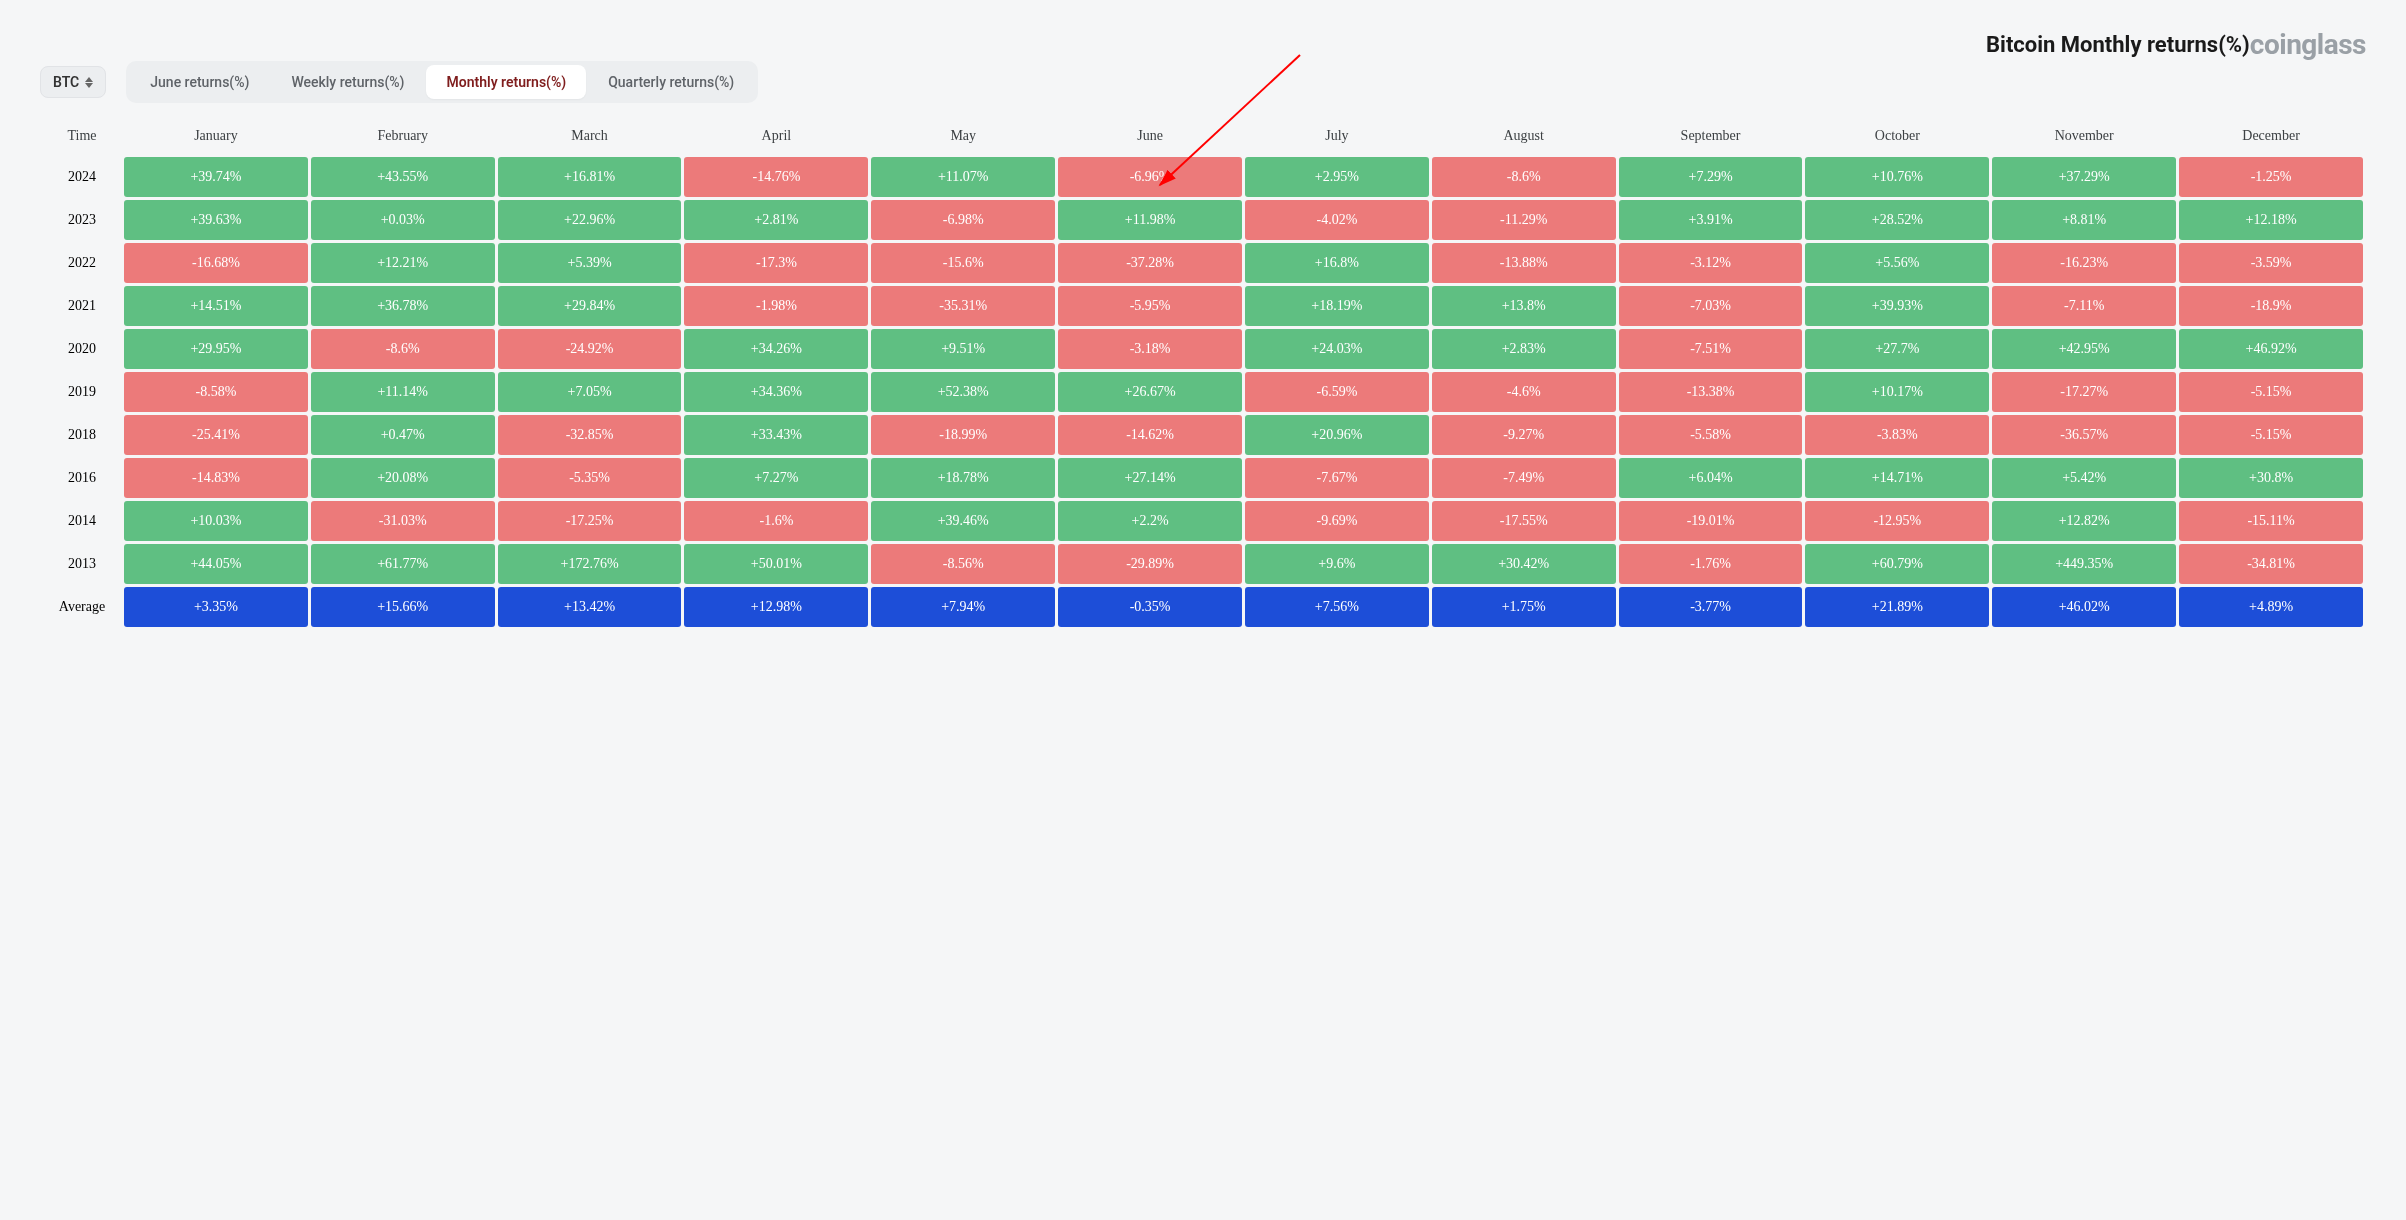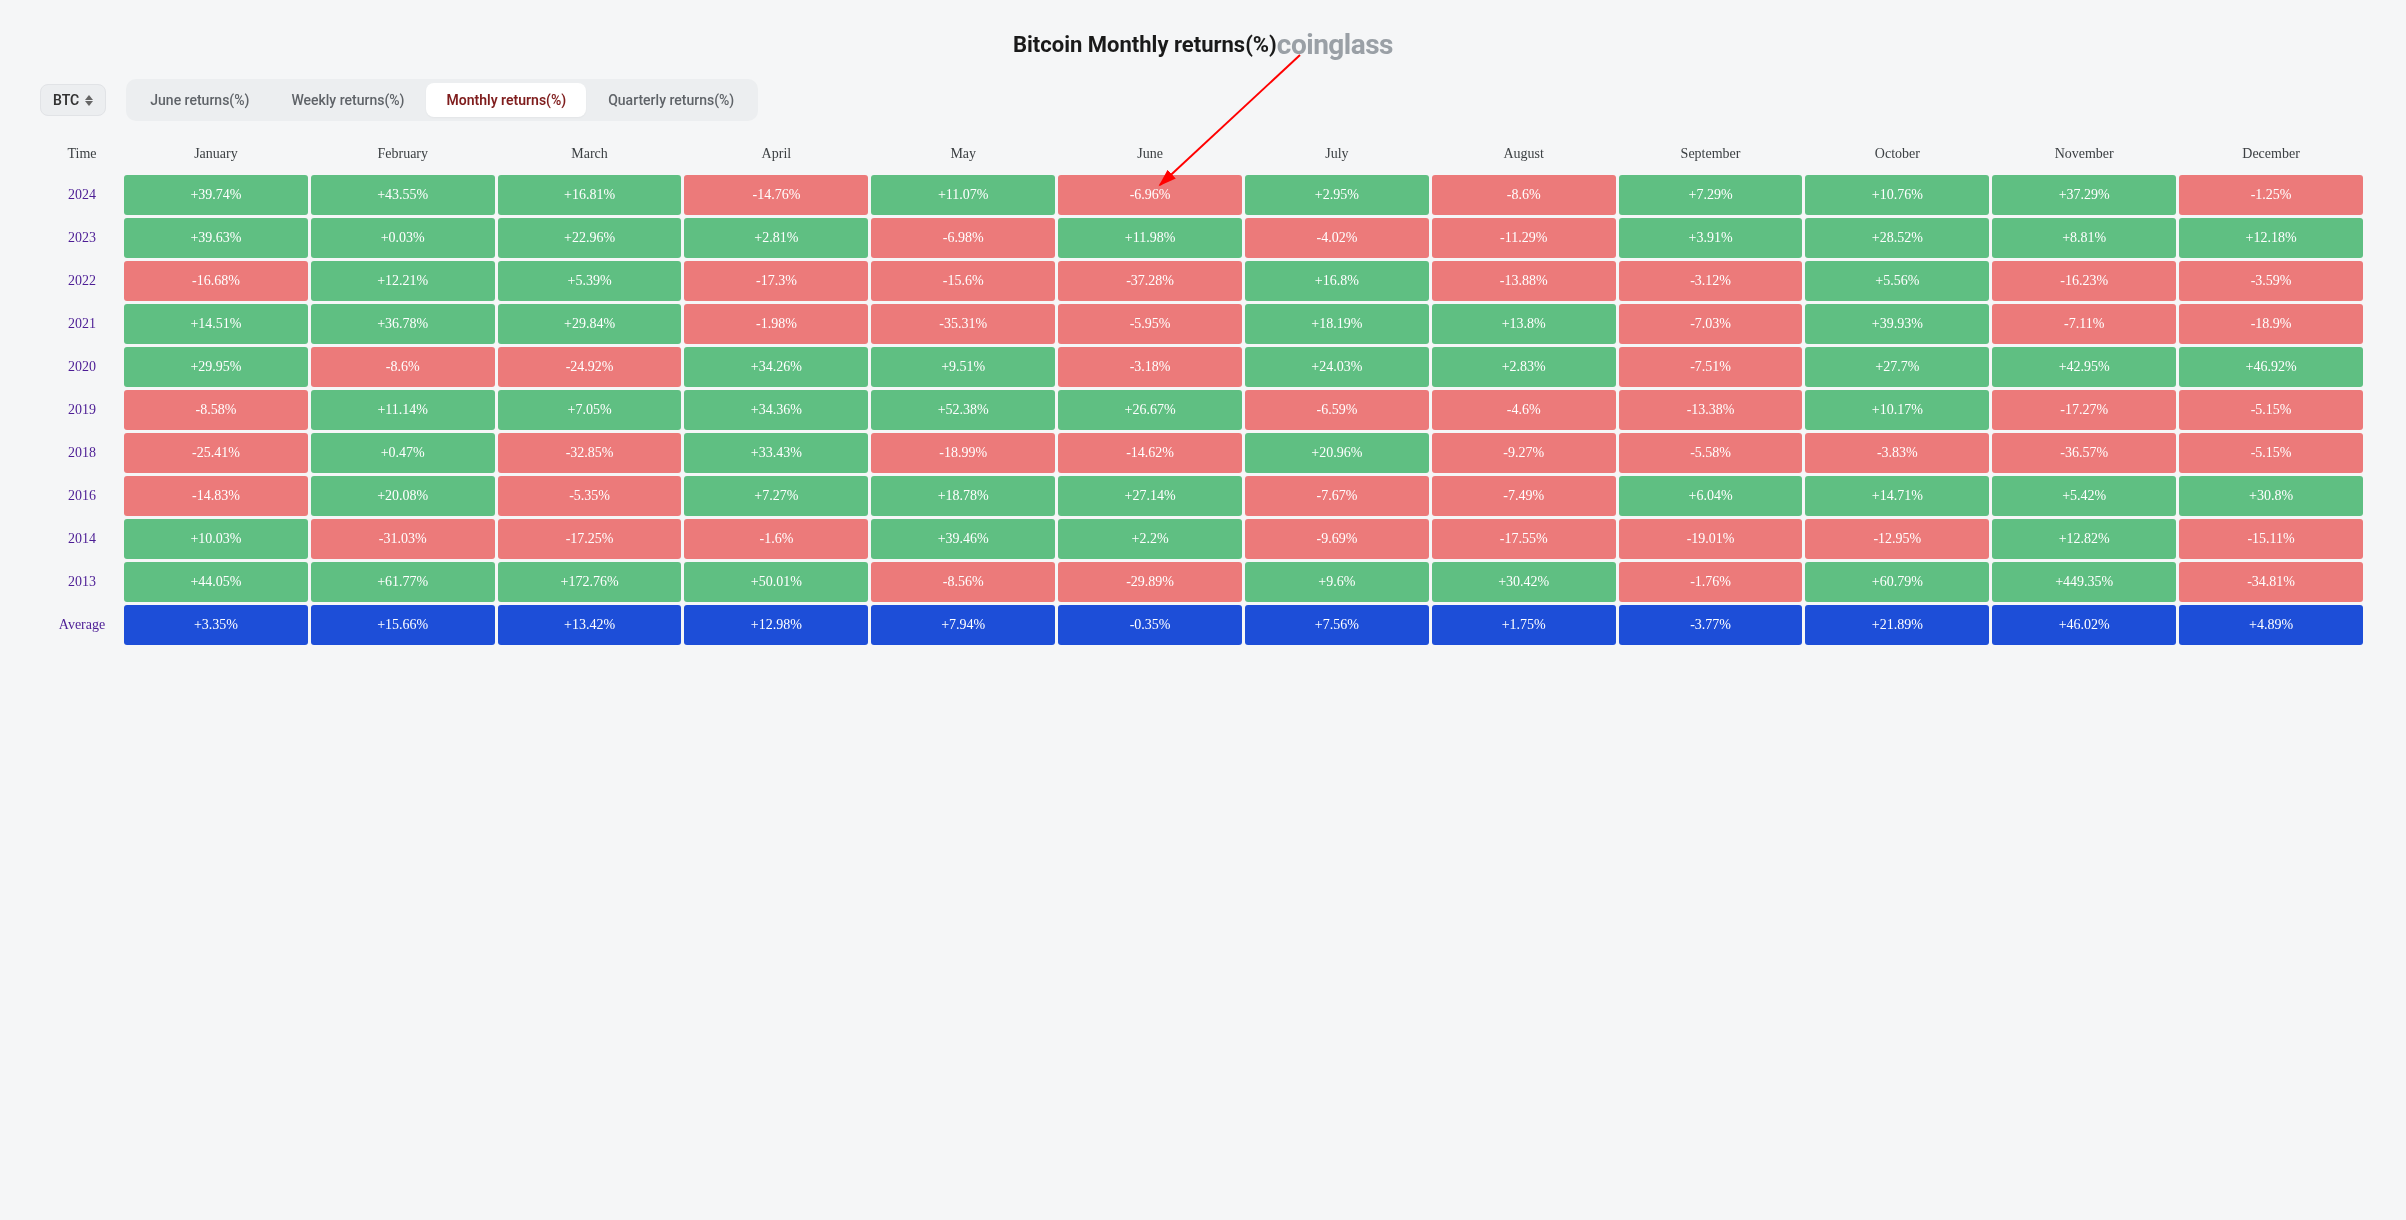--- a/index.html
+++ b/index.html
@@ -1,36 +1,36 @@
 <!DOCTYPE html>
 <html><head>
 <meta charset="utf-8">
 <style>
   * { box-sizing: border-box; margin: 0; padding: 0; }
   body { font-family: -apple-system, BlinkMacSystemFont, "Segoe UI", Roboto, Arial, sans-serif; background: #f5f6f7; color: #222; }
   .page { padding: 28px 40px; position: relative; }
-  .header-row { display: flex; align-items: center; justify-content: center; margin-bottom: 18px; }
+  .header-row { display: flex; align-items: center; justify-content: flex-end; }
   .title { font-size: 22px; font-weight: 700; color: #1a1a1a; }
   .brand { font-size: 28px; font-weight: 700; color: #9aa0a6; letter-spacing: -0.5px; }
 
   .controls { display: flex; align-items: center; gap: 20px; margin-bottom: 14px; }
   .dropdown { background: #eceef0; border: 1px solid #e1e3e6; border-radius: 8px; padding: 7px 12px; display: inline-flex; align-items: center; gap: 6px; font-size: 14px; font-weight: 600; color: #333; cursor: pointer; }
   .chev { display: inline-flex; flex-direction: column; line-height: 0; gap: 1px; }
   .chev svg { width: 8px; height: 5px; }
 
   .tabs { background: #eceef0; border-radius: 10px; padding: 4px; display: inline-flex; gap: 2px; }
   .tab { padding: 9px 20px; border-radius: 8px; font-size: 14px; color: #5f6368; cursor: pointer; font-weight: 500; }
   .tab.active { background: #fff; color: #7f1d1d; font-weight: 600; box-shadow: 0 1px 2px rgba(0,0,0,0.04); }
 
   .table-wrap { overflow-x: auto; font-family: Liberation Serif, serif; }
   table { border-collapse: separate; border-spacing: 3px 3px; width: 100%; table-layout: fixed; }
   th, td { text-align: center; font-size: 14px; padding: 0; }
   th { font-weight: 500; color: #3c4043; padding: 8px 4px 10px; }
   th.time-col, td.year-cell { width: 78px; }
-  td.year-cell { font-weight: 500; color: #4c1d95; padding: 10px 6px; }
+  td.year-cell { font-weight: 500; color: #000000; padding: 10px 6px; }
   td.data-cell { height: 40px; color: #fff; font-weight: 500; font-size: 14px; border-radius: 3px; vertical-align: middle; }
   td.pos { background: #5fbf82; }
   td.neg { background: #ec7a7a; }
   td.avg { background: #1d4ed8; }
 
   .arrow { position: absolute; pointer-events: none; }
 </style>
 </head>
 <body>
 

